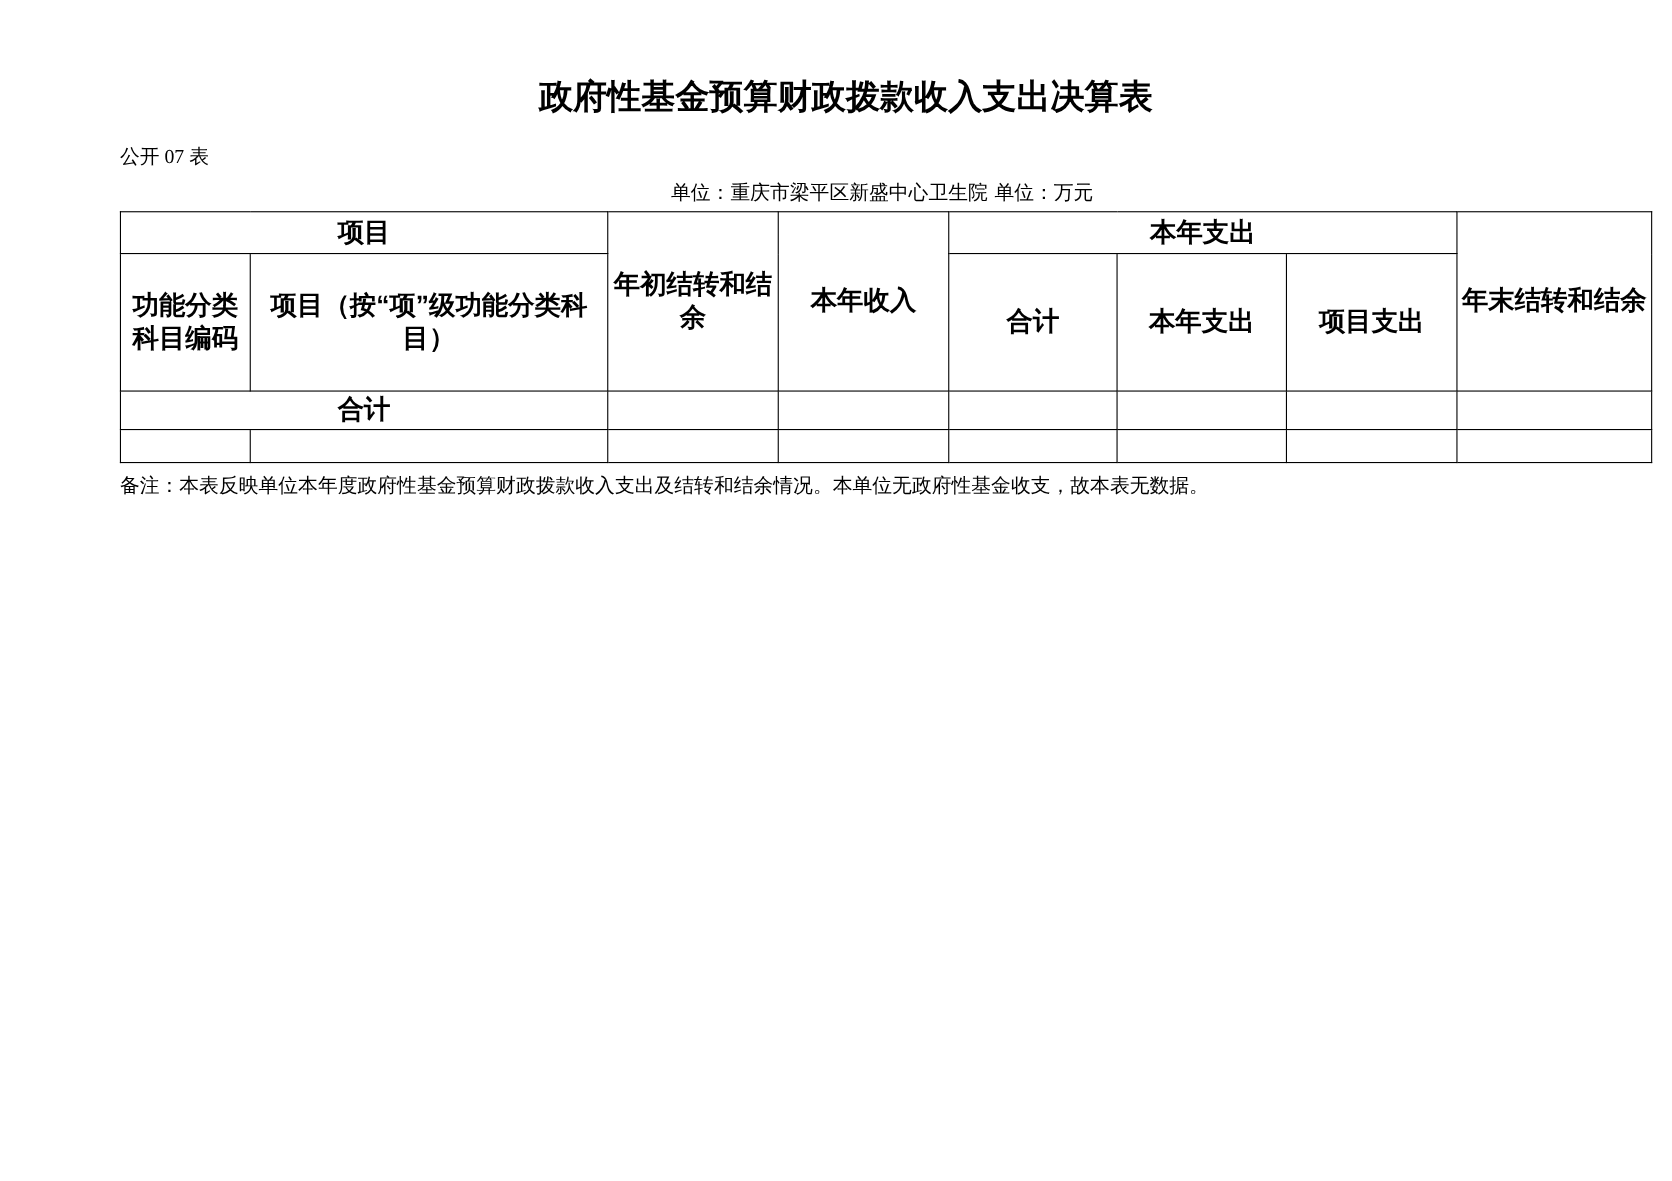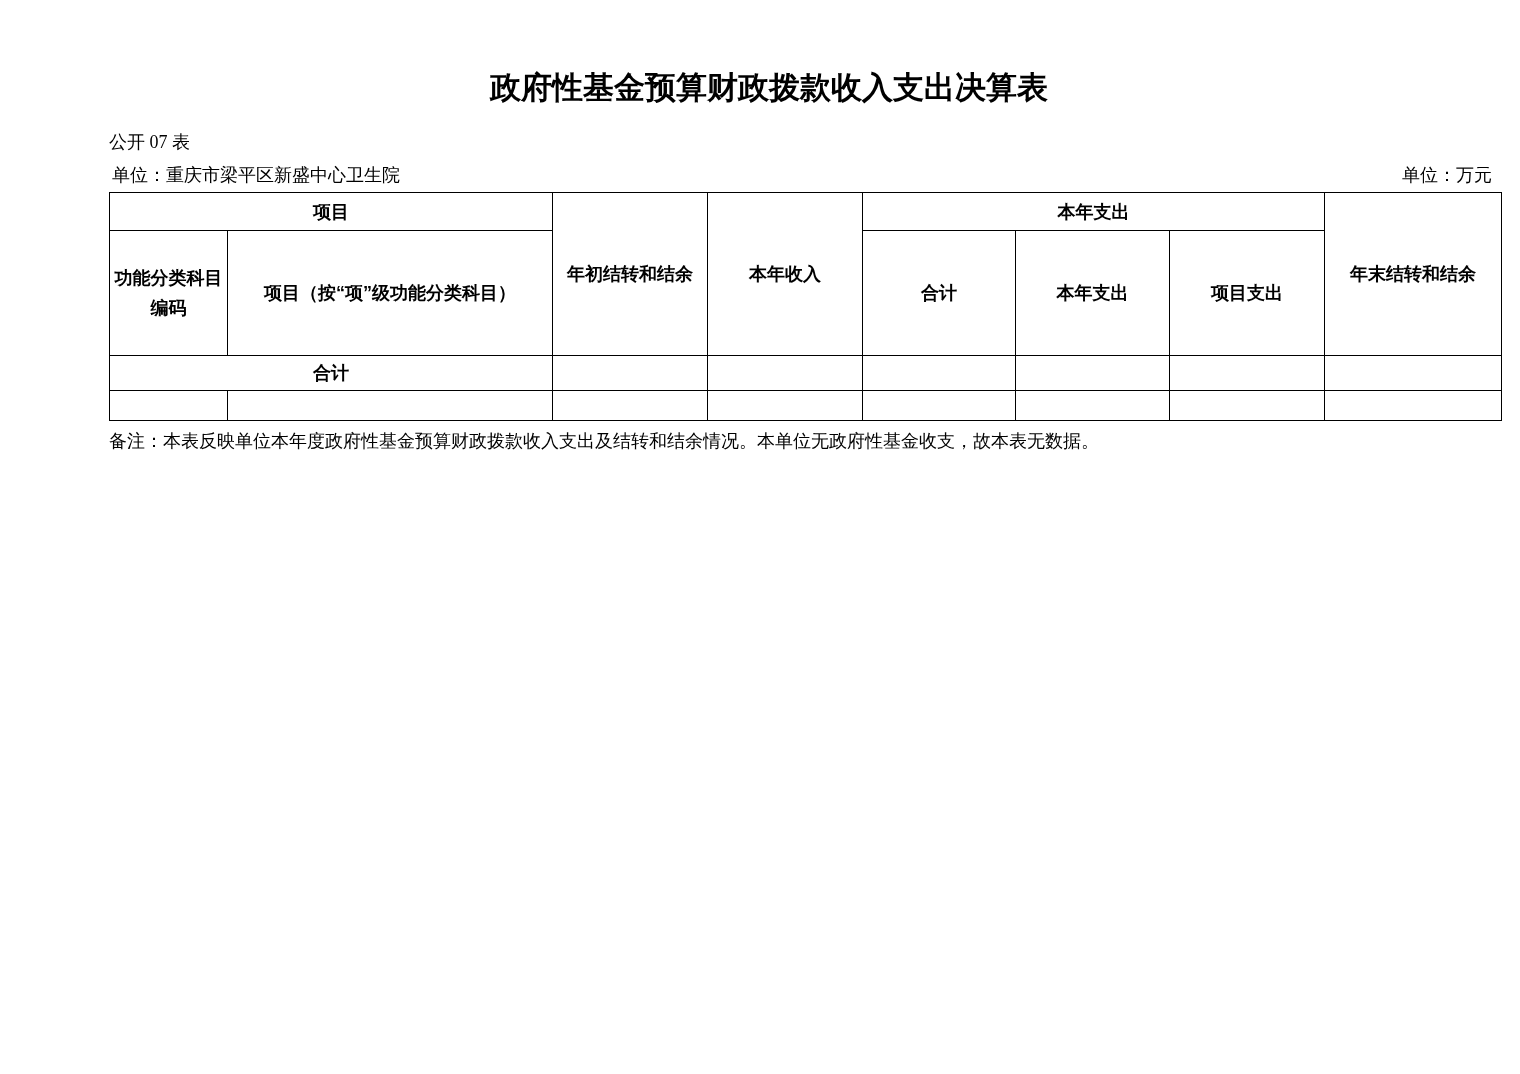--- a/index.html
+++ b/index.html
@@ -27,35 +27,35 @@
   }
   .meta-top {
     margin-top: 24px;
     text-align: left;
     font-size: 18px;
     line-height: 22px;
   }
   .meta-row {
     margin-top: 8px;
     display: flex;
-    justify-content: space-between;
+    justify-content: center;
     align-items: flex-end;
     font-size: 18px;
     line-height: 22px;
   }
   table.budget {
     border-collapse: collapse;
     table-layout: fixed;
     width: 1392px;
   }
   table.budget td {
     border: 1px solid #000;
     text-align: center;
     vertical-align: middle;
-    font-size: 18px;
+    font-size: 24px;
     padding: 2px 4px;
     word-break: break-all;
   }
   table.budget td.h {
     font-family: "Liberation Sans", sans-serif;
     font-weight: bold;
     line-height: 30px;
   }
   tr.hdr1 { height: 38px; }
   tr.hdr2 { height: 125px; }

